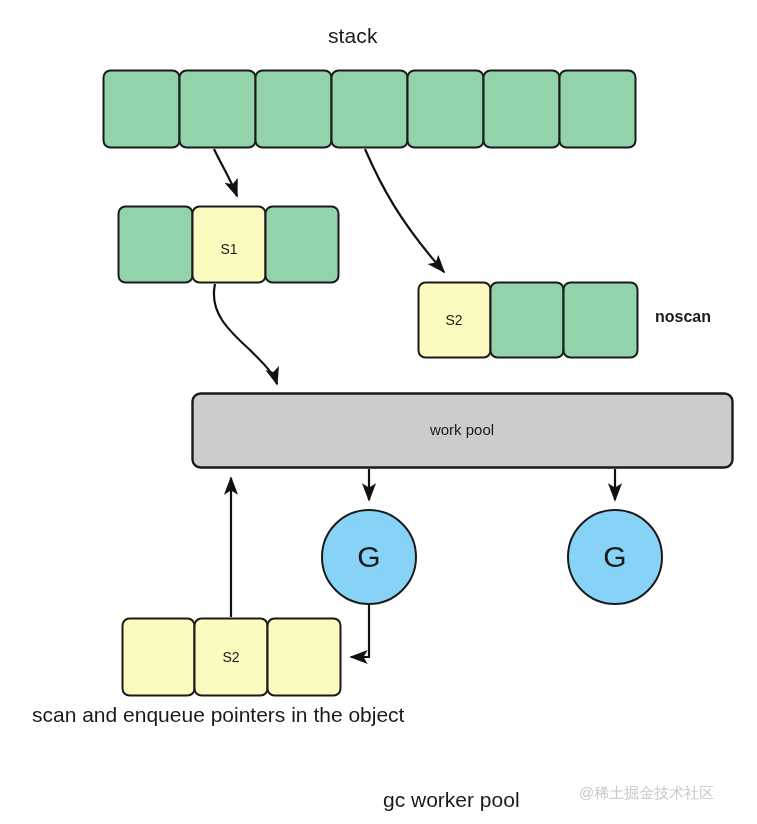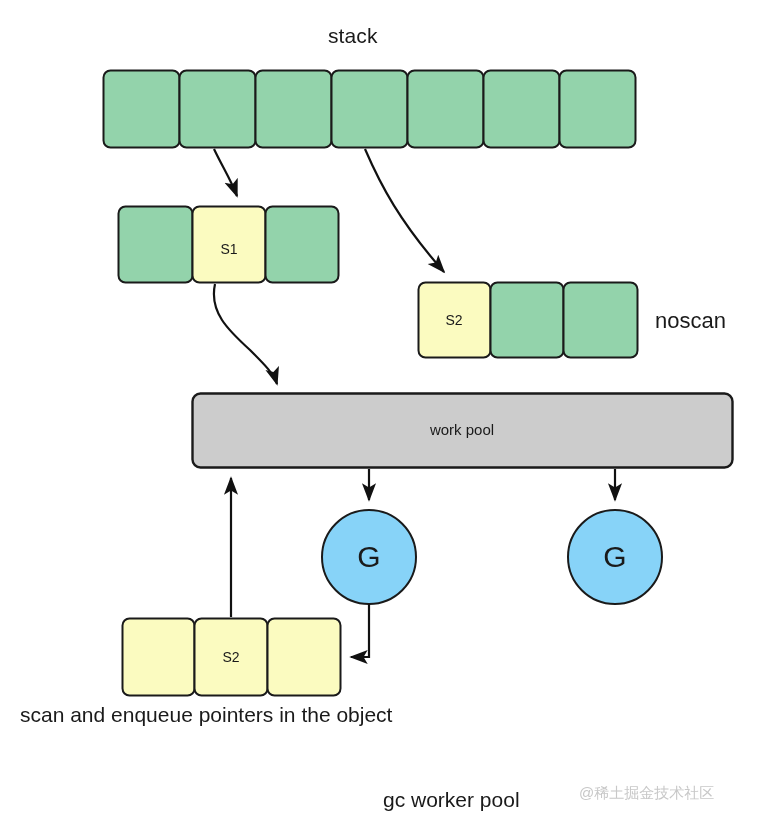--- a/index.html
+++ b/index.html
@@ -29,21 +29,22 @@
     position: absolute;
     white-space: nowrap;
     color: #1a1a1a;
     font-family: "Liberation Sans", sans-serif;
   }
   .title-lbl {
     font-size: 21px;
     letter-spacing: 0.1px;
   }
   .side-lbl {
-    font-size: 22px;
+    font-size: 16px;
+    font-weight: bold;
   }
   .caption-lbl {
     font-size: 21px;
   }
   .footer-lbl {
     font-size: 21px;
   }
   .watermark {
     position: absolute;
     font-size: 15px;
@@ -69,21 +70,21 @@
 </style>
 </head>
 <body>
 
 <div id="canvas">
 
   <div class="lbl title-lbl" style="left:328px; top:24px;">stack</div>
 
   <div class="lbl side-lbl" style="left:655px; top:308px;">noscan</div>
 
-  <div class="lbl caption-lbl" style="left:20px; top:703px;">scan and enqueue pointers in the object</div>
+  <div class="lbl caption-lbl" style="left:32px; top:703px;">scan and enqueue pointers in the object</div>
 
   <div class="lbl footer-lbl" style="left:383px; top:788px;">gc worker pool</div>
 
   <div class="watermark" style="left:579px; top:784px;text-align:right;">@稀土掘金技术社区</div>
 
   <svg id="diagram-svg" viewBox="0 0 757 824">
     <defs>
       <marker id="arrowhead" markerWidth="10" markerHeight="10" refX="7.6" refY="3.6" orient="auto" markerUnits="strokeWidth">
         <path d="M0,0.4 L8.4,3.6 L0,6.8 L1.9,3.6 z" fill="#111111"></path>
       </marker>

